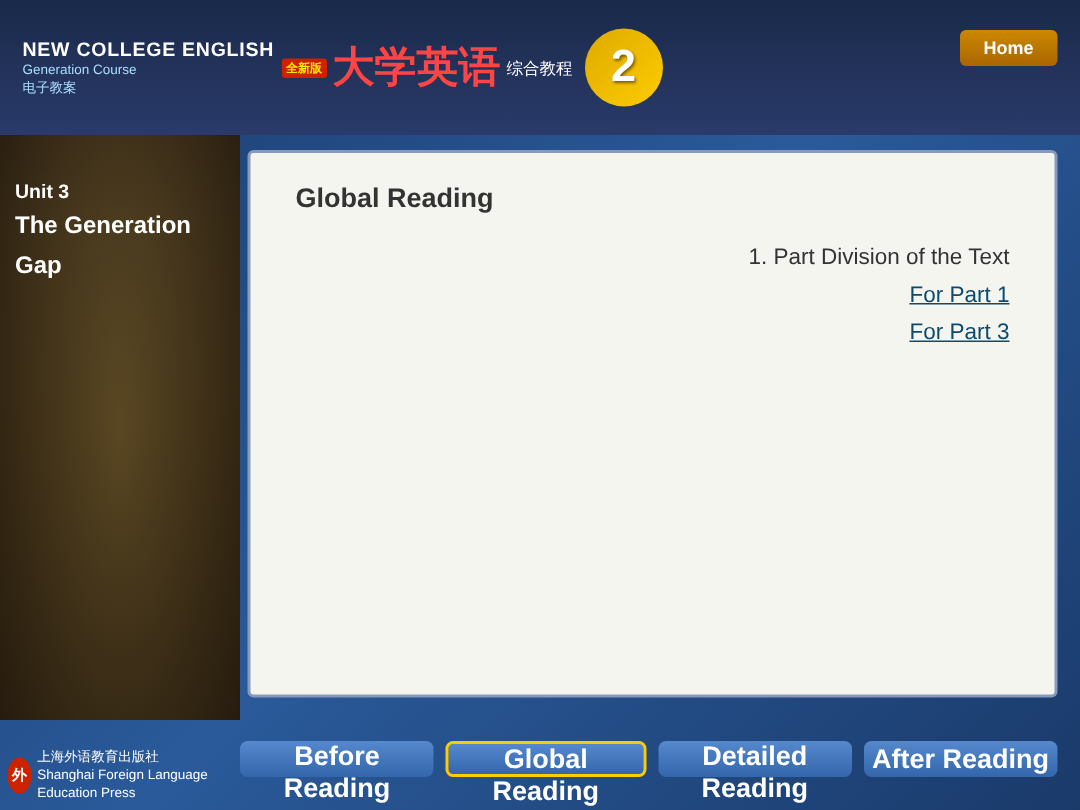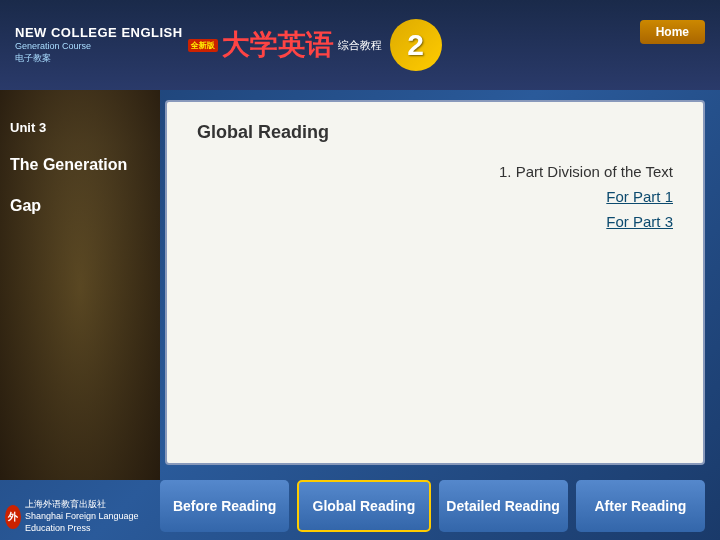--- a/index.html
+++ b/index.html
@@ -134,21 +134,21 @@
       font-size: 13px;
       font-weight: bold;
       color: #fff;
     }
 
     .unit-info .unit-title {
       font-size: 16px;
       font-weight: bold;
       color: #fff;
       line-height: 1.3;
-      margin-top: 20px;
+      margin-top: 6px;
     }
 
     
     .content-card {
       position: absolute;
       top: 100px;
       left: 165px;
       right: 15px;
       bottom: 75px;
       background: #f5f5f0;
@@ -191,24 +191,24 @@
       right: 15px;
       height: 48px;
       display: flex;
       gap: 8px;
       align-items: center;
       justify-content: center;
     }
 
     .nav-btn {
       flex: 1;
-      height: 52px;
+      height: 24px;
       border: none;
       border-radius: 5px;
-      font-size: 14px;
+      font-size: 18px;
       font-weight: bold;
       cursor: pointer;
       color: #fff;
     }
 
     .nav-btn.before {
       background: linear-gradient(180deg, #5588cc, #3366aa);
     }
 
     .nav-btn.global {

